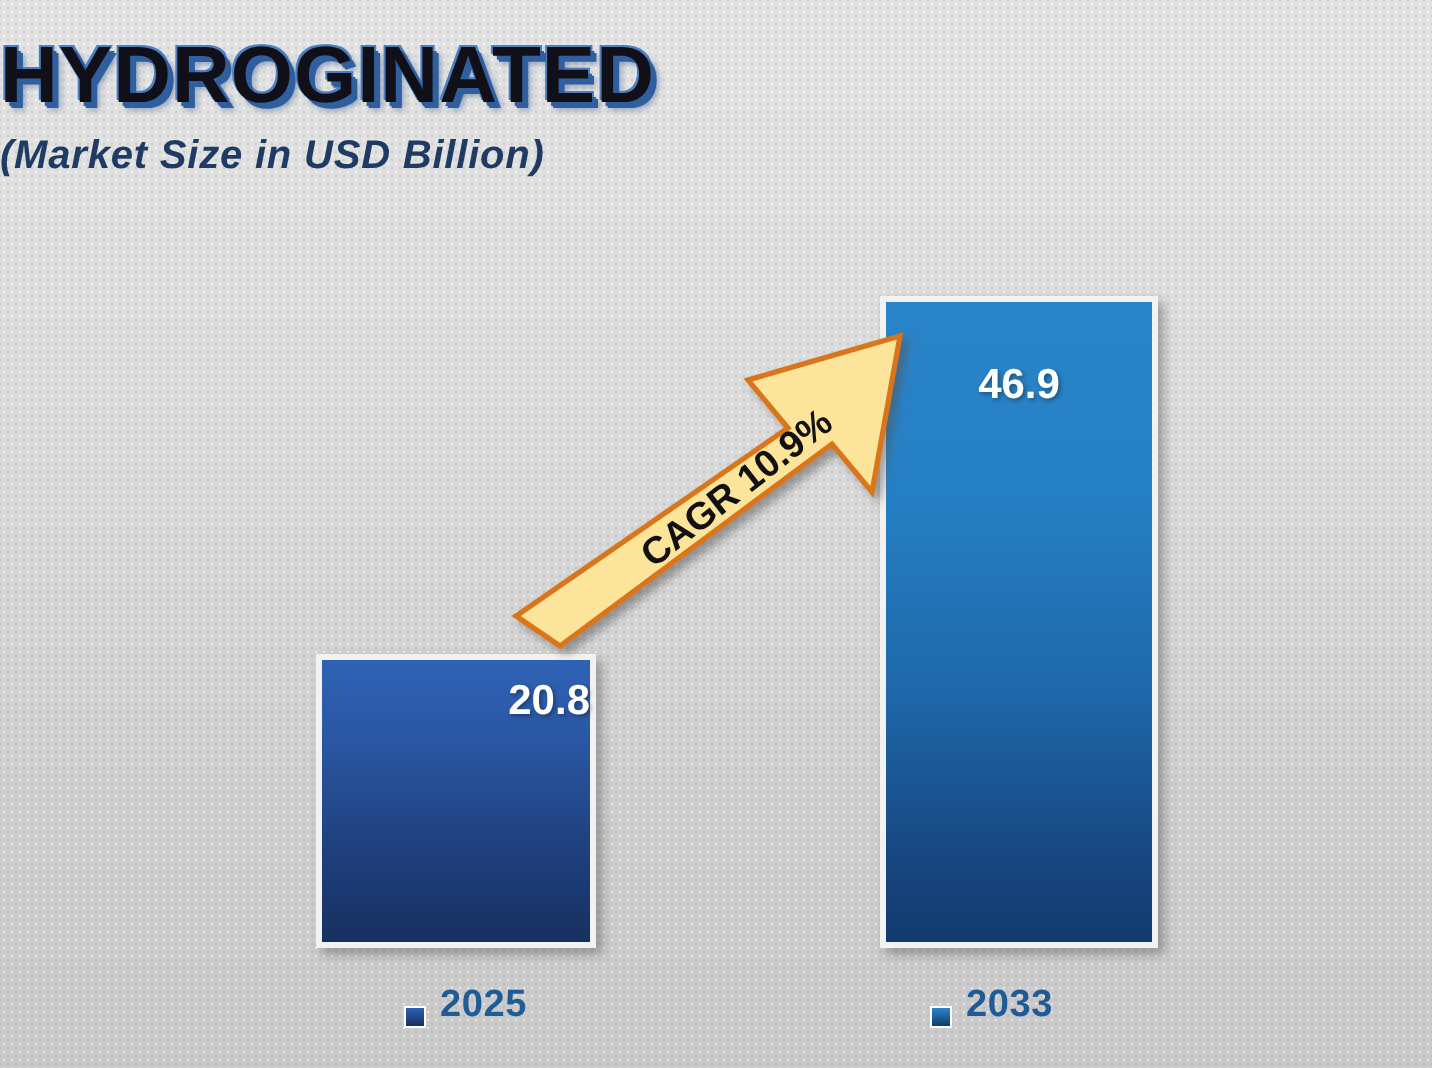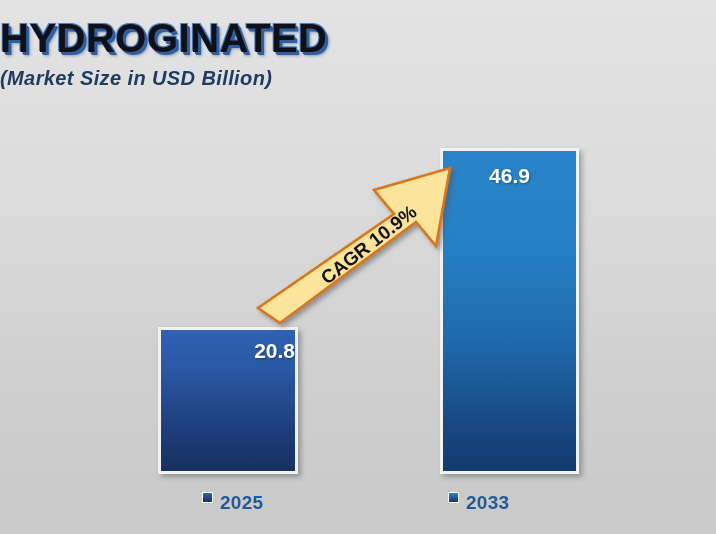--- a/index.html
+++ b/index.html
@@ -98,21 +98,21 @@
   }
   #bar-2025 .bar-label { top: 9px; text-align: right; }
 
   #bar-2033 {
     left: 440px;
     top: 148px;
     width: 139px;
     height: 326px;
     background: linear-gradient(to bottom, #2a84c9 0%, #2580c4 30%, #1e67a8 62%, #17457f 88%, #123a6d 100%);
   }
-  #bar-2033 .bar-label { top: 13px; }
+  #bar-2033 .bar-label { top: 30px; }
 
   
   #cagr-arrow {
     left: 258px;
     top: 168px;
     width: 200px;
     height: 155px;
     z-index: 5;
   }
   #cagr-arrow svg { display: block; overflow: visible; }
@@ -136,39 +136,39 @@
   #legend {
     left: 0;
     top: 490px;
     width: 716px;
     height: 28px;
     z-index: 4;
   }
   .legend-item {
     position: absolute;
     display: flex;
-    align-items: flex-start;
+    align-items: flex-end;
     gap: 7px;
   }
   .legend-swatch {
     width: 11px;
     height: 11px;
     display: inline-block;
     border: 1px solid #ffffff;
     box-sizing: border-box;
   }
   .legend-text {
     font-family: "Liberation Sans", sans-serif;
     font-weight: bold;
     font-size: 19px;
     color: #1f5b96;
     letter-spacing: 0.3px;
   }
   #legend-item-2025 { left: 202px; top: 2px; }
-  #legend-item-2033 { left: 448px; top: 2px; }
+  #legend-item-2033 { left: 465px; top: 2px; }
 </style>
 </head>
 <body>
 
 <div id="canvas">
 
   <div id="title-block" class="layer">
     <div class="title-line">HYDROGINATED</div>
     <div id="subtitle">(Market Size in USD Billion)</div>
   </div>

